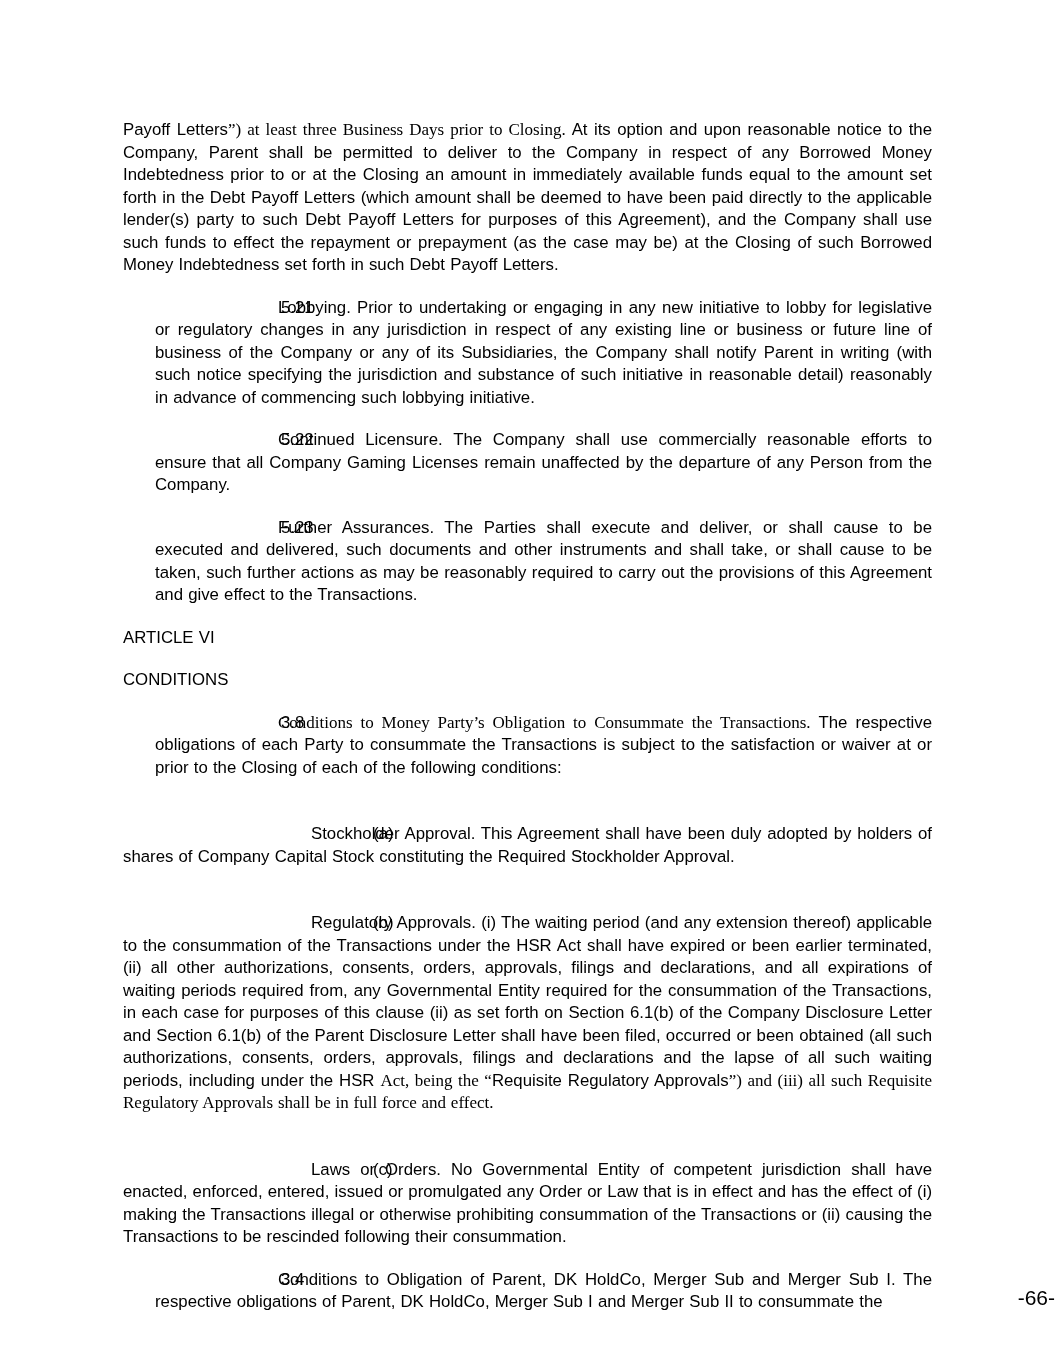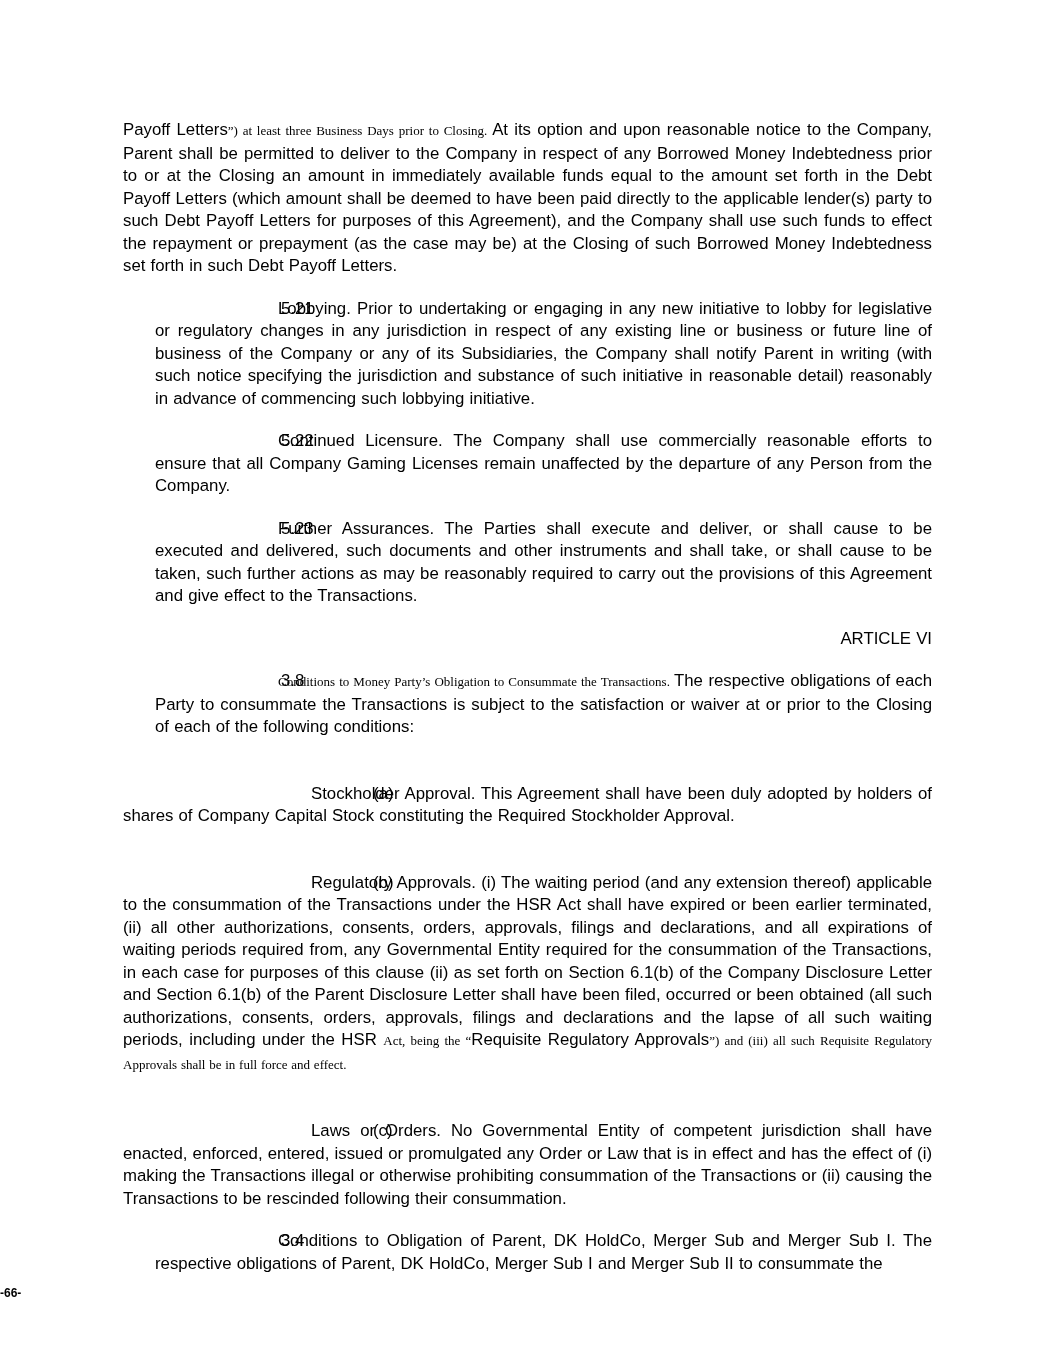--- a/index.html
+++ b/index.html
@@ -27,46 +27,46 @@
     text-align: justify;
     word-spacing: 0.5px;
   }
   .para { margin-bottom: 20px; }
   .para.lvl1 { text-indent: 63px; margin-left: 32px; }
   .para.lvl2 { text-indent: 125px; margin-top: 44px; }
   .num { display: inline-block; }
   .num.w1 { width: 60px; }
   .num.w2 { width: 63px; }
   .u { text-underline-offset: 2px; }
-  .serif { font-family: "Liberation Serif", serif; font-size: 13px; }
+  .serif { font-family: "Liberation Serif", serif; font-size: 17px; }
   .heading {
-    text-align: right;
+    text-align: left;
     text-indent: 0;
     margin-bottom: 20px;
   }
   .footer {
     position: absolute;
     left: 0;
     width: 100%;
     top: 1286px;
-    text-align: left;
-    font-size: 12px;
-    font-weight: bold;
+    text-align: right;
+    font-size: 21px;
   }
 </style>
 </head>
 <body>
 
 <div class="page">
   <div class="content">
       <div class="para"><span class="u">Payoff Letters</span><span class="serif">”) at least three Business Days prior to Closing.  </span><span>At its option and upon reasonable notice to the Company, Parent shall be permitted to deliver to the Company in respect of any Borrowed Money Indebtedness prior to or at the Closing an amount in immediately available funds equal to the amount set forth in the Debt Payoff Letters (which amount shall be deemed to have been paid directly to the applicable lender(s) party to such Debt Payoff Letters for purposes of this Agreement), and the Company shall use such funds to effect the repayment or prepayment (as the case may be) at the Closing of such Borrowed Money Indebtedness set forth in such Debt Payoff Letters.</span></div>
       <div class="para lvl1"><span class="num w1">5.21</span><span class="u">Lobbying</span><span>.  Prior to undertaking or engaging in any new initiative to lobby for legislative or regulatory changes in any jurisdiction in respect of any existing line or business or future line of business of the Company or any of its Subsidiaries, the Company shall notify Parent in writing (with such notice specifying the jurisdiction and substance of such initiative in reasonable detail) reasonably in advance of commencing such lobbying initiative.</span></div>
       <div class="para lvl1"><span class="num w1">5.22</span><span class="u">Continued Licensure</span><span>.  The Company shall use commercially reasonable efforts to ensure that all Company Gaming Licenses remain unaffected by the departure of any Person from the Company.</span></div>
       <div class="para lvl1"><span class="num w1">5.23</span><span class="u">Further Assurances</span><span>.  The Parties shall execute and deliver, or shall cause to be executed and delivered, such documents and other instruments and shall take, or shall cause to be taken, such further actions as may be reasonably required to carry out the provisions of this Agreement and give effect to the Transactions.</span></div>
       <div class="heading">ARTICLE VI</div>
+      <div class="heading">CONDITIONS</div>
       <div class="para lvl1"><span class="num w1">3.8</span><span class="u serif">Conditions to Money Party’s Obligation to Consummate the Transactions</span><span class="serif">.  </span><span>The respective obligations of each Party to consummate the Transactions is subject to the satisfaction or waiver at or prior to the Closing of each of the following conditions:</span></div>
       <div class="para lvl2"><span class="num w2">(a)</span><span class="u">Stockholder Approval</span><span>.  This Agreement shall have been duly adopted by holders of shares of Company Capital Stock constituting the Required Stockholder Approval.</span></div>
       <div class="para lvl2"><span class="num w2">(b)</span><span class="u">Regulatory Approvals</span><span>.  (i) The waiting period (and any extension thereof) applicable to the consummation of the Transactions under the HSR Act shall have expired or been earlier terminated, (ii) all other authorizations, consents, orders, approvals, filings and declarations, and all expirations of waiting periods required from, any Governmental Entity required for the consummation of the Transactions, in each case for purposes of this clause (ii) as set forth on Section 6.1(b) of the Company Disclosure Letter and Section 6.1(b) of the Parent Disclosure Letter shall have been filed, occurred or been obtained (all such authorizations, consents, orders, approvals, filings and declarations and the lapse of all such waiting periods, including under the HSR </span><span class="serif">Act, being the “</span><span class="u">Requisite Regulatory Approvals</span><span class="serif">”) and (iii) all such Requisite Regulatory Approvals shall be in full force and effect.</span></div>
       <div class="para lvl2"><span class="num w2">(c)</span><span class="u">Laws or Orders</span><span>.  No Governmental Entity of competent jurisdiction shall have enacted, enforced, entered, issued or promulgated any Order or Law that is in effect and has the effect of (i) making the Transactions illegal or otherwise prohibiting consummation of the Transactions or (ii) causing the Transactions to be rescinded following their consummation.</span></div>
       <div class="para lvl1"><span class="num w1">3.4</span><span class="u">Conditions to Obligation of Parent, DK HoldCo, Merger Sub and Merger Sub I</span><span>.  The respective obligations of Parent, DK HoldCo, Merger Sub I and Merger Sub II to consummate the</span></div>
     </div>
   <div class="footer">-66-</div>
 </div>
 
 </body></html>

